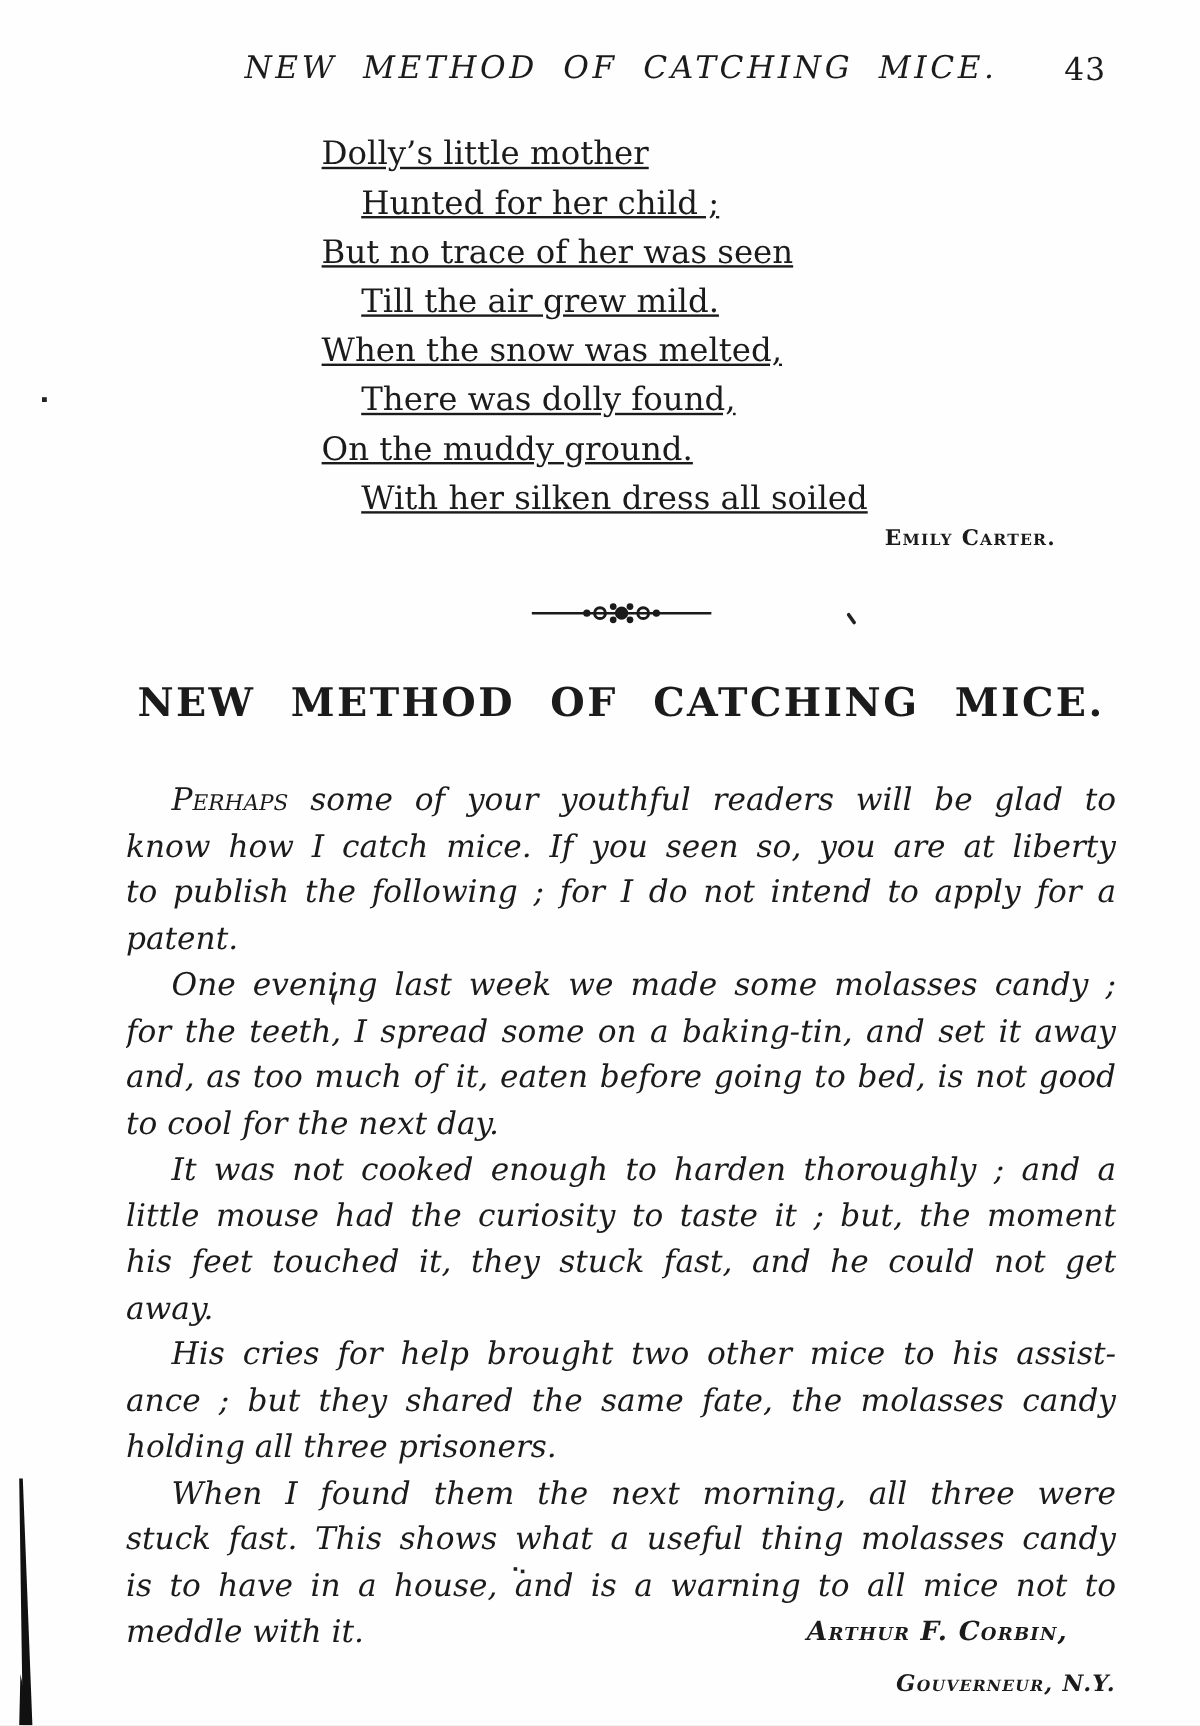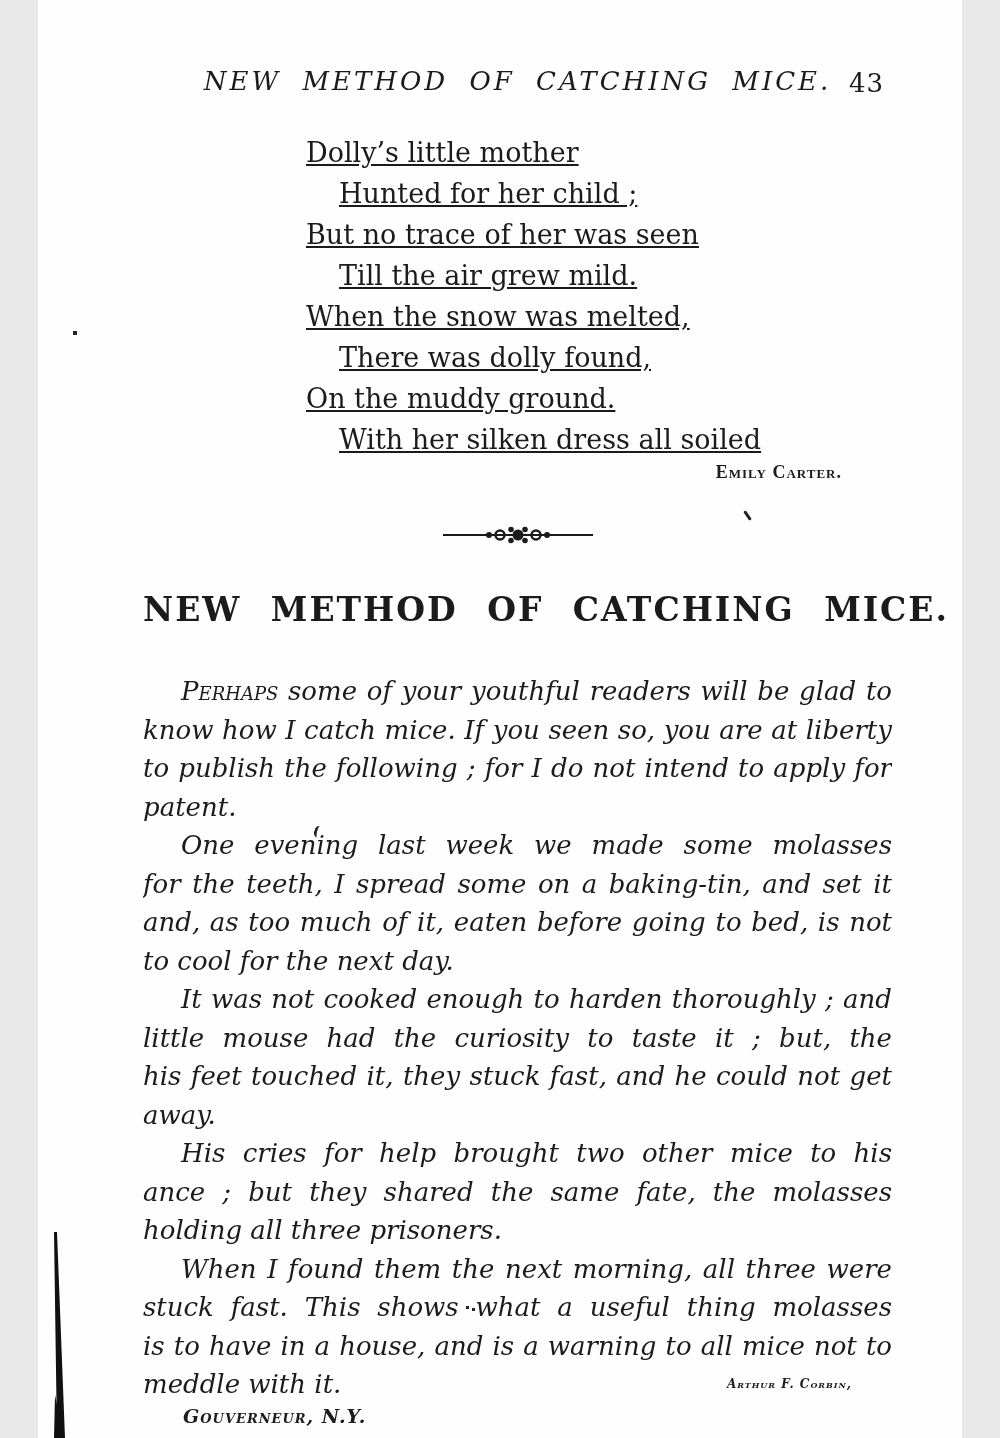--- a/index.html
+++ b/index.html
@@ -1,25 +1,25 @@
 <!DOCTYPE html>
 <html><head>
 <meta charset="utf-8">
 <style>
   * { margin: 0; padding: 0; box-sizing: border-box; }
   html, body { background: #e9e9e9; }
   .page {
     position: relative;
-    width: 924px;
+    width: 1000px;
     height: 1438px;
     margin: 0 auto;
     background: #fefefe;
     color: #1b1b1b;
     font-family: "DejaVu Serif", "Liberation Serif", serif;
-    padding: 66px 70px 0 105px;
+    padding: 42px 70px 0 105px;
     overflow: hidden;
   }
   
   .header-row {
     position: relative;
     height: 34px;
     text-align: center;
   }
   .running-title {
     display: inline-block;
@@ -48,21 +48,21 @@
   .attr-row {
     margin-top: 2px;
     height: 24px;
     text-align: right;
     padding-right: 50px;
   }
   .sc {
     font-variant-caps: small-caps;
     font-weight: bold;
   }
-  .attr { font-size: 18px; letter-spacing: 1px; font-family: Liberation Serif, serif; }
+  .attr { font-size: 18px; letter-spacing: 1px; }
   
   .divider-row { margin-top: 38px; height: 20px; text-align: center; }
   .divider-row svg { display: inline-block; vertical-align: middle; }
   
   .article-title {
     margin-top: 46px;
     height: 42px;
     text-align: center;
     font-size: 33px;
     font-weight: bold;
@@ -82,30 +82,31 @@
   .bl.last { text-align-last: left; }
   .bl.ind { padding-left: 38px; }
   .lead { font-variant-caps: small-caps; }
   .sigrow {
     display: flex;
     justify-content: space-between;
     align-items: flex-end;
     text-align-last: left;
   }
   .sig {
-    font-size: 12px;
+    font-size: 22px;
     letter-spacing: 1px;
     padding-right: 40px;
   }
   .loc {
-    margin-top: 1px;
+    margin-top: 12px;
     margin-left: 40px;
     height: 26px;
     font-size: 19px;
     letter-spacing: 1px;
+    text-align: right;
   }
   
   .artifact { position: absolute; background: #222; }
   .art-dot-left { left: 35px; top: 331px; width: 4px; height: 4px; }
   .art-stray-right { left: 708px; top: 510px; width: 3px; height: 11px; transform: rotate(-35deg); border-radius: 2px; }
   .art-comma {
     position: absolute; left: 276px; top: 826px;
     width: 9px; height: 12px;
     border: none;
     border-left: 3px solid #222;

